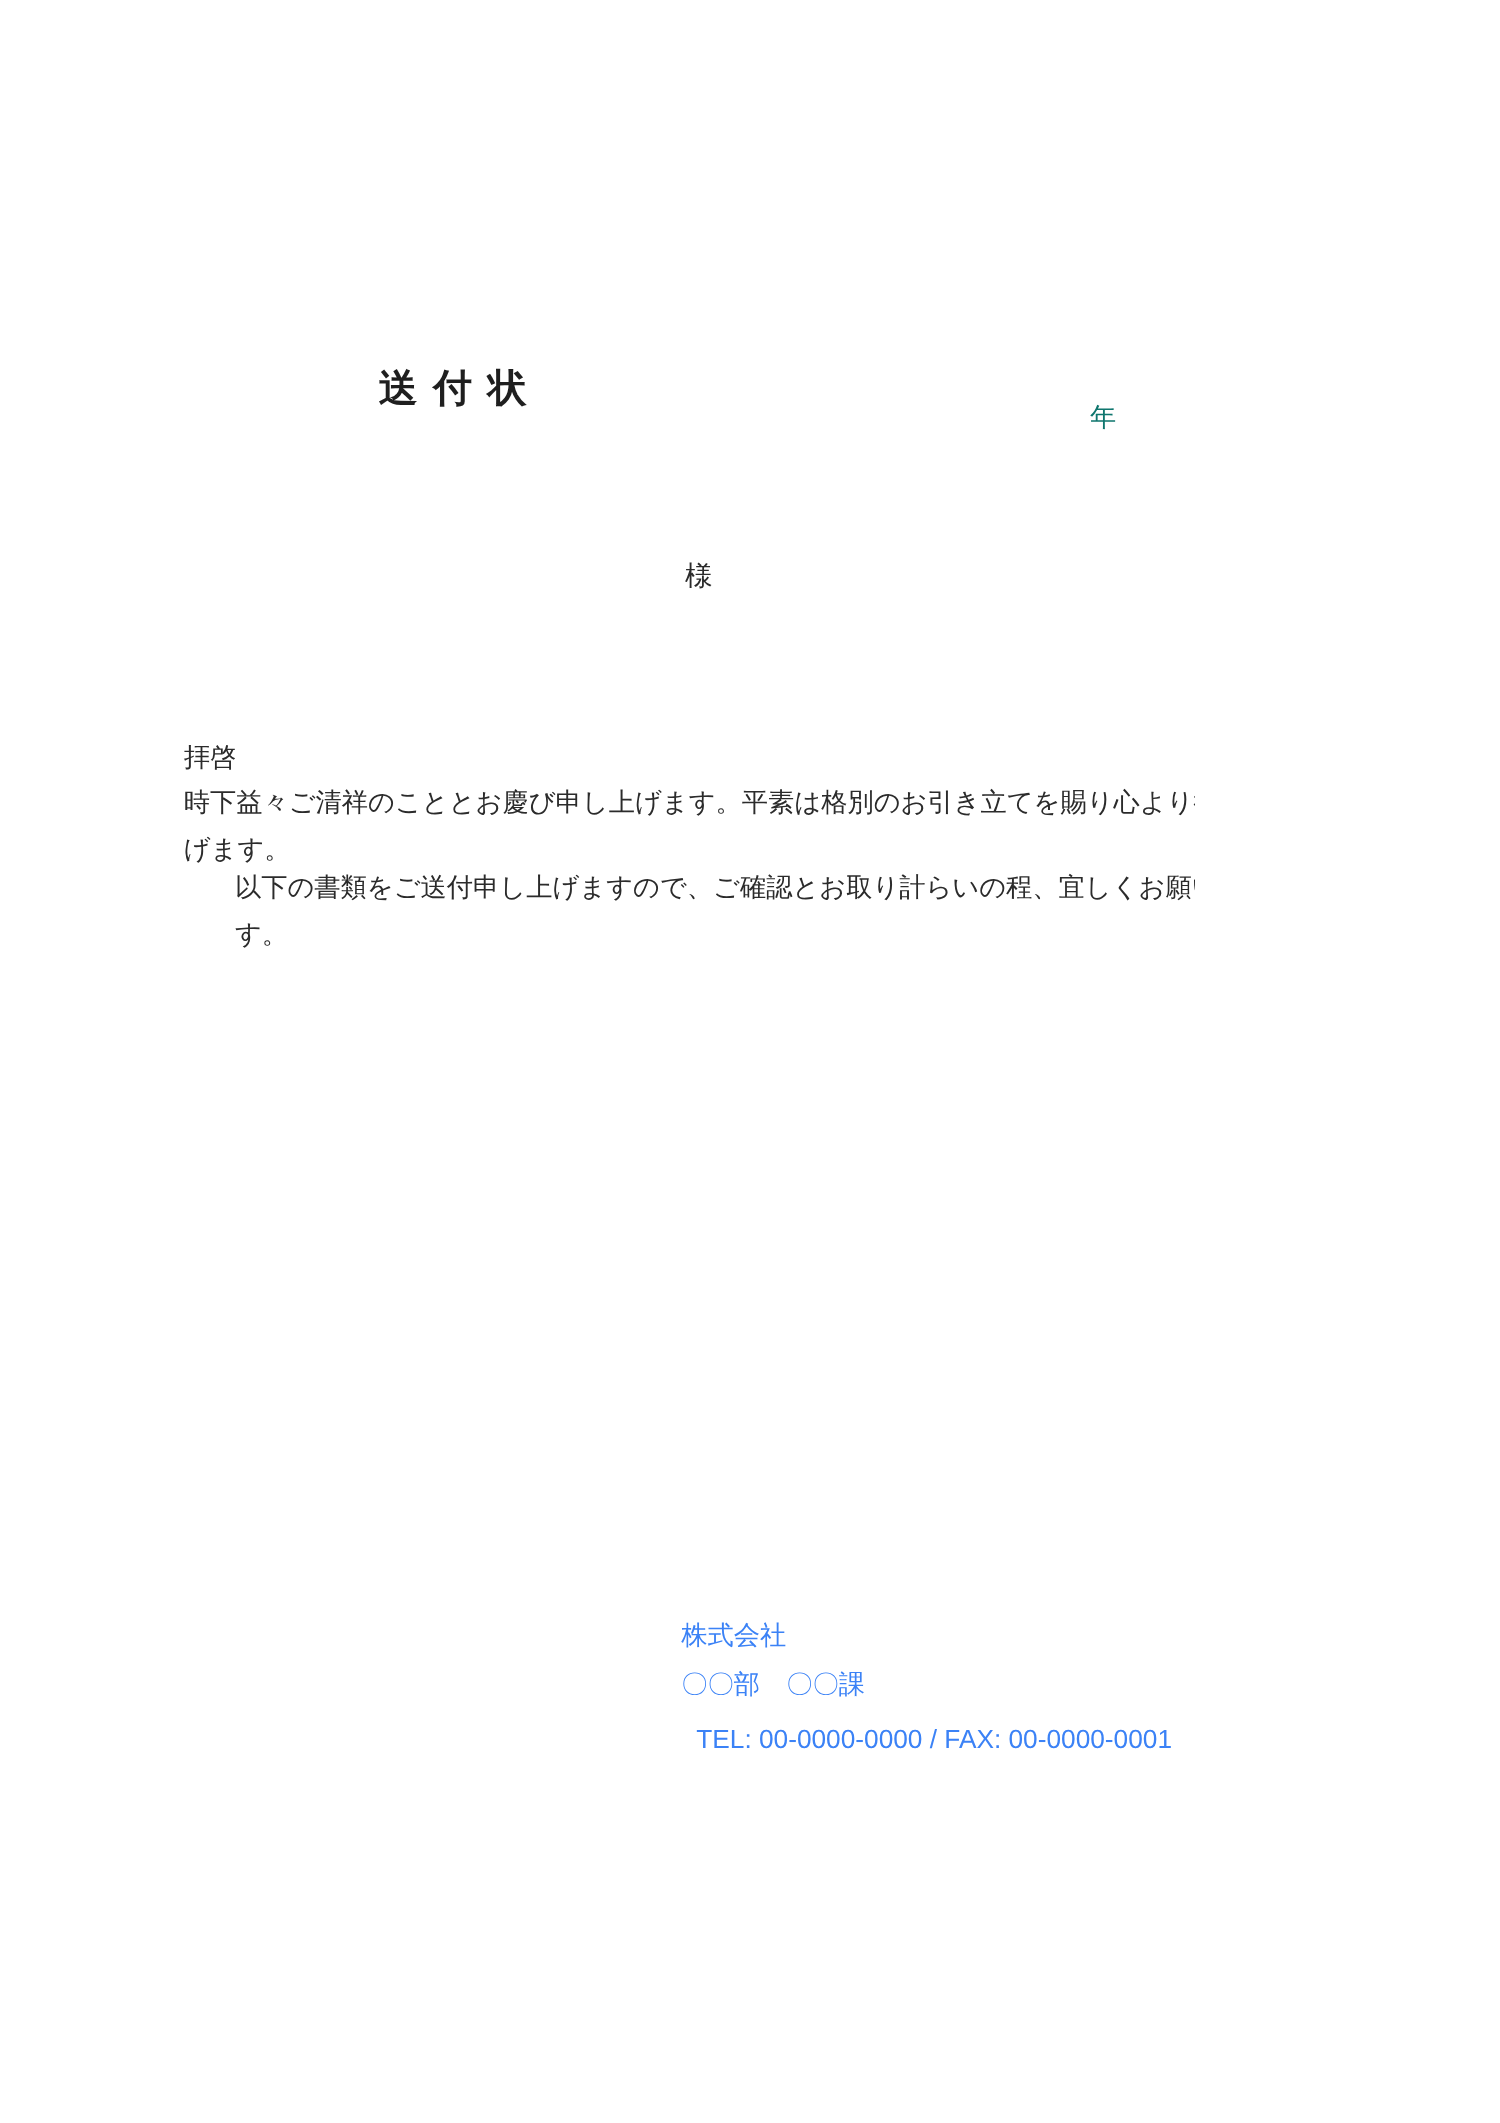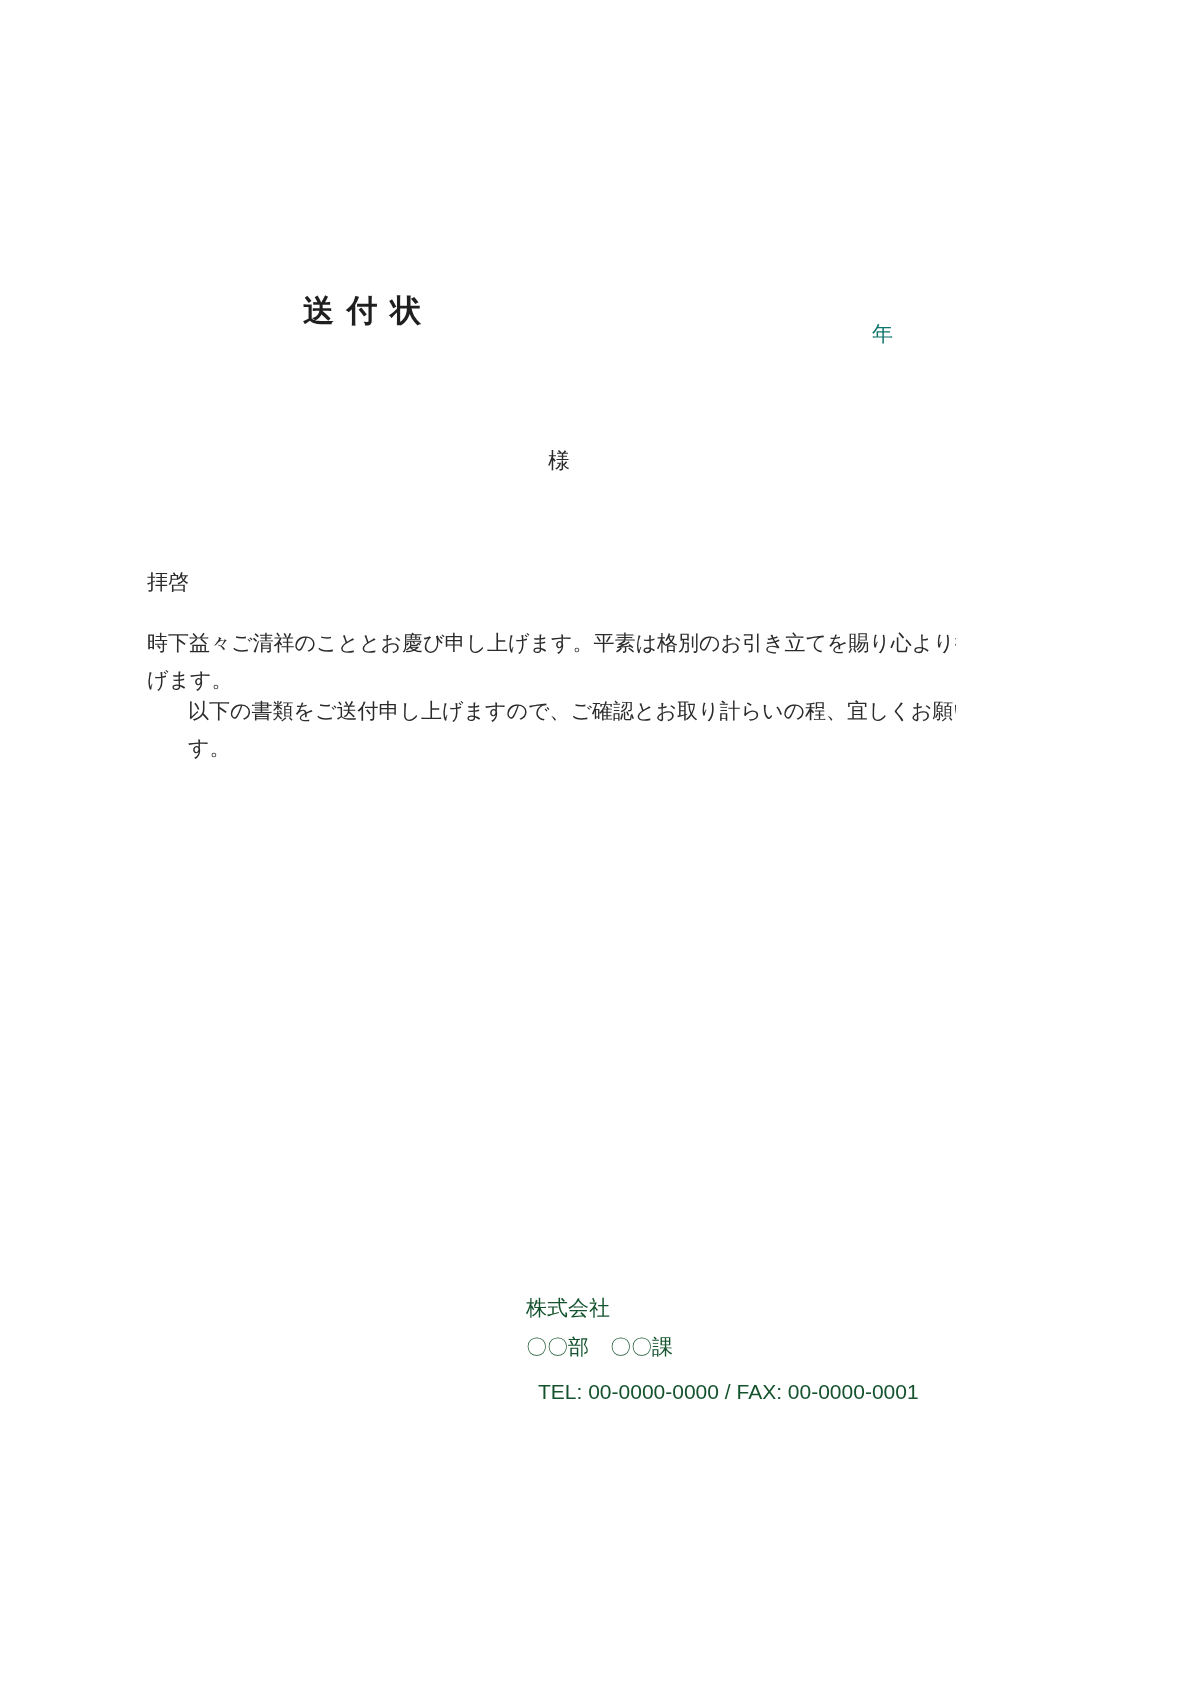--- a/index.html
+++ b/index.html
@@ -41,21 +41,21 @@
   .date-line .gap-b { margin-right: 54px; }
   .recipient {
     position: absolute;
     left: 548px;
     top: 446px;
     font-size: 22px;
   }
   .greeting {
     position: absolute;
     left: 147px;
-    top: 568px;
+    top: 592px;
     font-size: 21px;
   }
   .para {
     position: absolute;
     left: 147px;
     margin: 0;
     width: 932px;
     font-size: 21px;
     line-height: 37px;
     text-align: left;
@@ -98,24 +98,24 @@
   .enclosure-unit {
     position: absolute;
     left: 824px;
     top: 0;
     font-size: 21px;
     line-height: 22px;
     color: #2b2b2b;
   }
   .sender-block {
     position: absolute;
-    left: 526px;
+    left: 545px;
     top: 1294px;
     font-size: 21px;
-    color: #14532d;
+    color: #3b82f6;
   }
   .sender-company { margin: 0 0 11px 0; }
   .sender-department { margin: 0 0 19px 0; }
   .sender-telfax { margin: 0 0 12px 12px; white-space: nowrap; }
   .sender-email { margin: 0; }
 </style>
 </head>
 <body>
 
 <div class="page">

